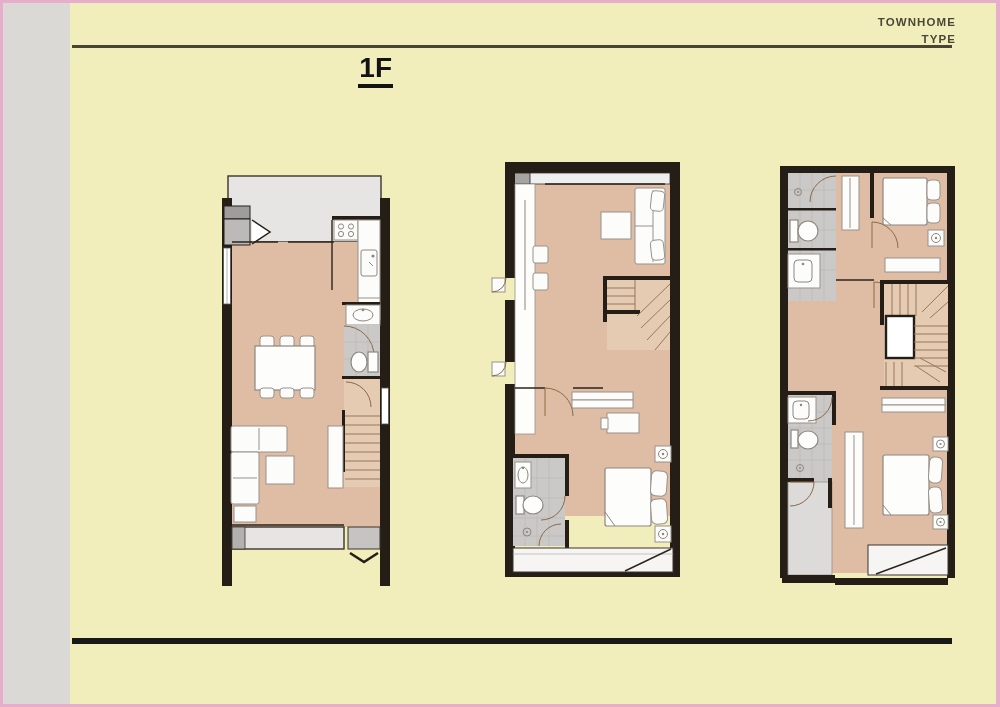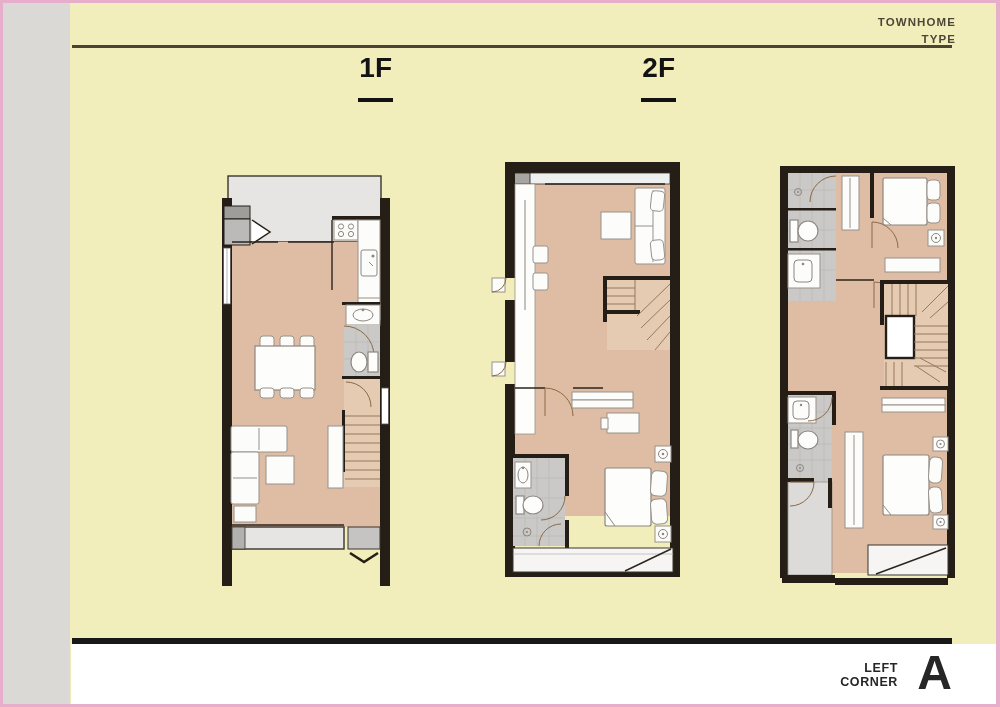--- a/index.html
+++ b/index.html
@@ -10,21 +10,21 @@
          background:var(--margin-band,#dad9d5);}
   .content{position:absolute;left:70px;top:3px;width:926px;height:701px;
          background:var(--background,#f2eebc);}
   .header-title{position:absolute;top:11px;right:40px;text-align:right;
          font-size:11.5px;font-weight:bold;letter-spacing:1.1px;line-height:1.45;
          color:var(--header-text,#4b4737);}
   .header-rule{position:absolute;left:72px;top:45px;width:880px;height:3px;
          background:var(--rule-dark,#4a4433);}
   .floor-label{position:absolute;top:52px;width:100px;text-align:right;
          font-size:28px;font-weight:800;color:var(--label-black,#131313);}
-  .floor-label span{display:inline-block;padding:0 1px 14px;
+  .floor-label span{display:inline-block;padding:0 1px 0;
          border-bottom:4px solid var(--label-black,#131313);margin-left:47px;}
   .fl-1{left:293px}.fl-2{left:576px}.fl-3{left:850px}
   .plan{position:absolute;}
   .footer-bar{position:absolute;left:72px;top:638px;width:880px;height:6px;
          background:#181818;}
   .footer-band{position:absolute;left:71px;top:644px;width:925px;height:60px;
          background:#ffffff;}
   .corner-label{position:absolute;top:17px;right:98px;text-align:right;
          font-size:12.5px;font-weight:800;letter-spacing:.6px;line-height:1.15;
          color:var(--footer-text,#262626);}
@@ -54,21 +54,20 @@
 
     <div class="header-title">
       <div>TOWNHOME</div>
       <div>TYPE</div>
     </div>
   </div>
 
   <div class="header-rule"></div>
 
   <div class="floor-label fl-1"><span>1F</span></div>
-  <div class="floor-label fl-2"><span>2F</span></div>
 
   <svg class="plan" style="left:222px;top:170px" width="168" height="418" viewBox="0 0 168 418">
     <g>
       <rect class="terr" x="6" y="6" width="153" height="66"></rect>
     </g>
     <g>
       <rect class="tan" x="10" y="72" width="148" height="285"></rect>
     </g>
     <g>
       <rect class="wall" x="0" y="28" width="10" height="388"></rect>
@@ -377,20 +376,13 @@
     </g>
     <g>
       <rect x="88" y="385" width="80" height="30" fill="#f6f5f3" stroke="#3a342c" stroke-width="1"></rect>
       <path class="thin" d="M96,414 L166,388"></path>
       <rect class="wall" x="2" y="415" width="53" height="8"></rect>
       <rect class="wall" x="55" y="418" width="113" height="7"></rect>
     </g>
   </svg>
 
   <div class="footer-bar"></div>
-  <div class="footer-band">
-    <div class="corner-label">
-      <div>LEFT</div>
-      <div>CORNER</div>
-    </div>
-    <div class="type-letter">A</div>
-  </div>
 </div>
 
 </body></html>

